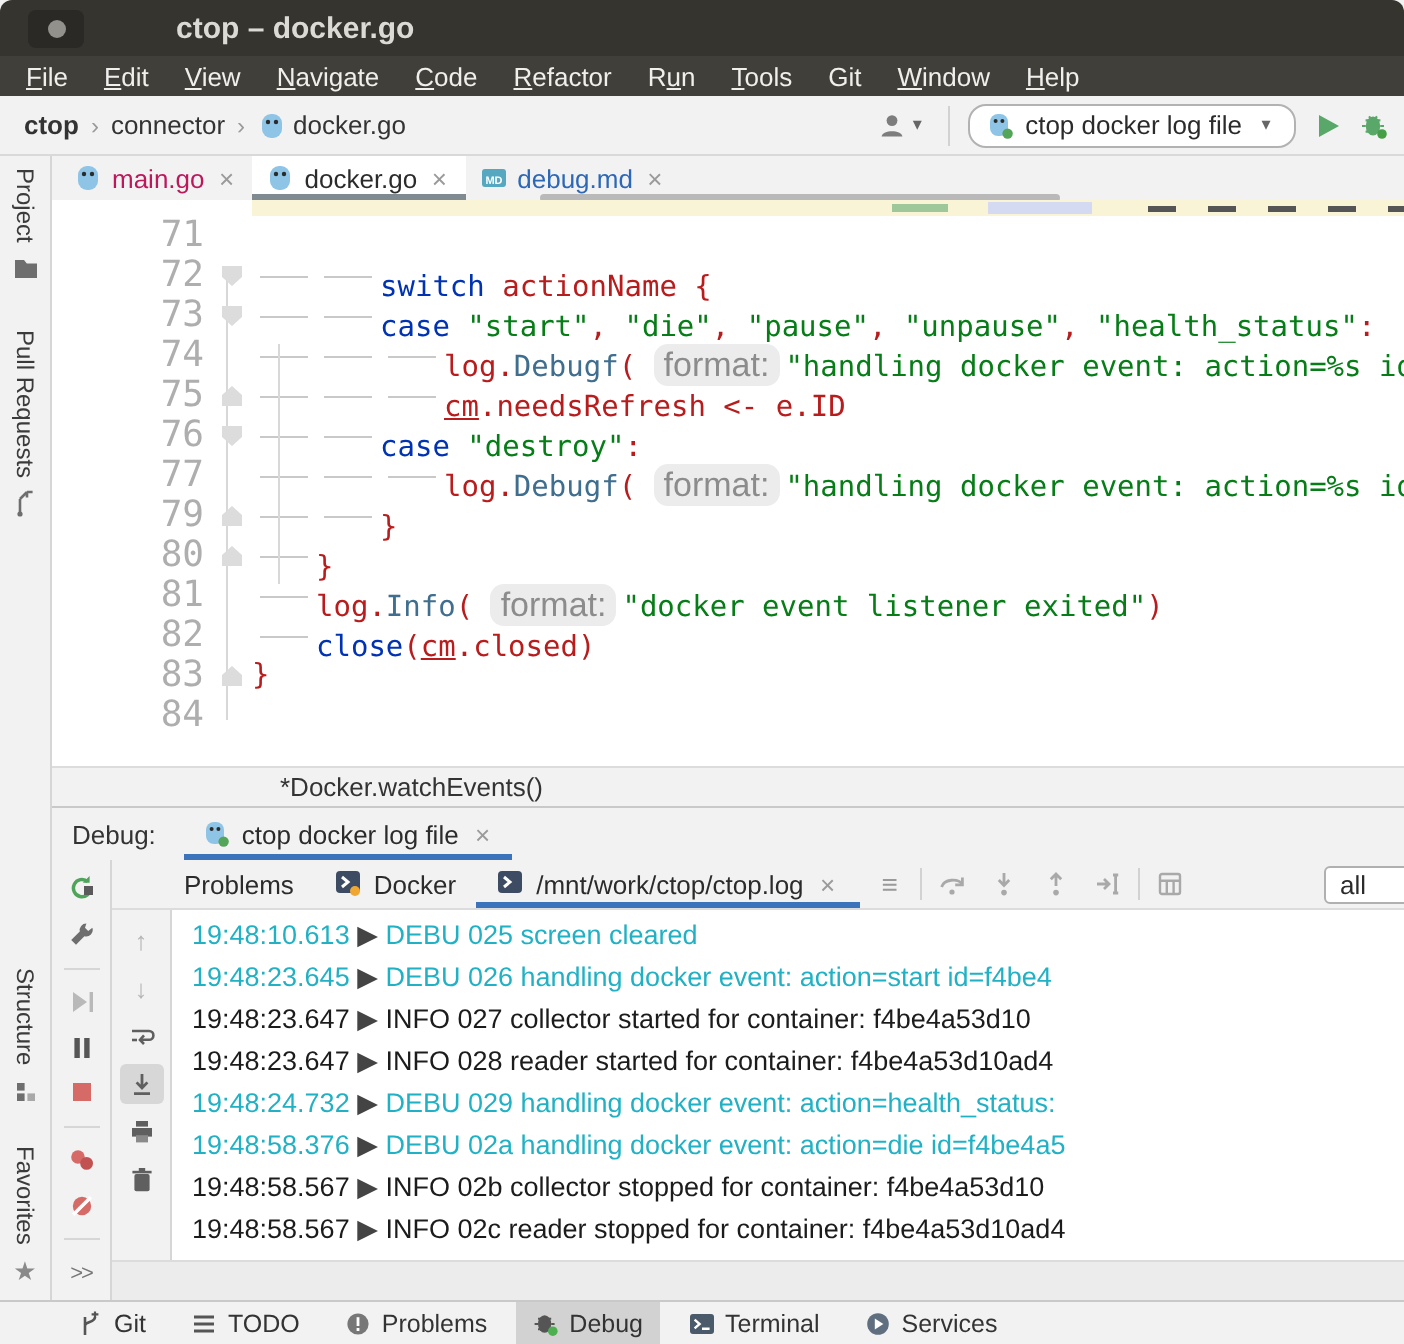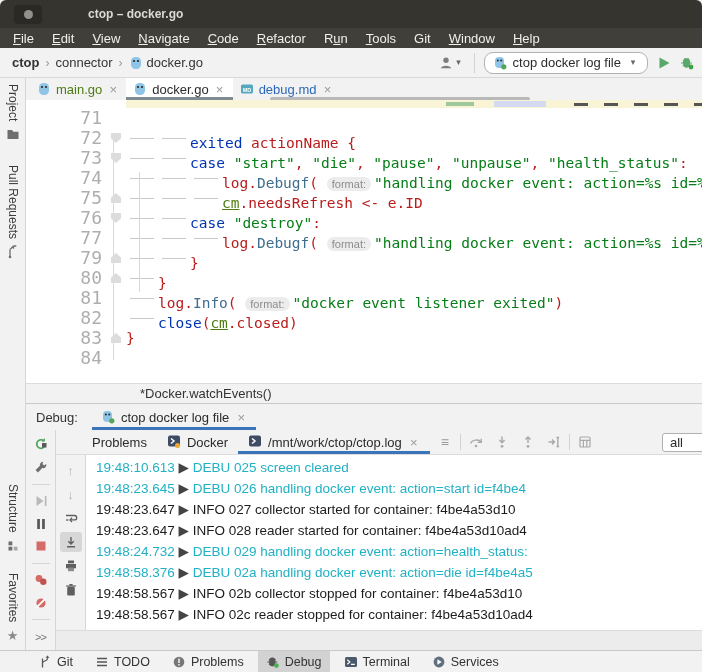--- a/index.html
+++ b/index.html
@@ -3,21 +3,21 @@
 <meta charset="utf-8">
 <style>
   * { margin:0; padding:0; box-sizing:border-box; }
   html,body { width:702px; height:672px; overflow:hidden; background:#000; }
   .app { width:702px; height:672px; position:relative; font-family:"Liberation Sans",sans-serif; background:#f2f2f2; overflow:hidden; display:flex; flex-direction:column; }
 
   
   .titlebar { height:28px; background:#35342f; display:flex; align-items:center; padding-left:14px; border-radius:6px 6px 0 0; flex:none; }
   .win-btn { width:28px; height:19px; border-radius:4px; background:#2a2926; display:flex; align-items:center; justify-content:center; margin-right:46px; }
   .win-btn i { width:9px; height:9px; border-radius:50%; background:#93918c; display:block; }
-  .win-title { color:#dcdad5; font-size:12px; font-weight:bold; }
+  .win-title { color:#dcdad5; font-size:15px; font-weight:bold; }
 
   
   .menubar { height:20px; background:#403f3a; display:flex; align-items:center; padding-left:4px; flex:none; }
   .menu-item { color:#f0efec; font-size:13px; padding:0 9px; cursor:default; }
   .menu-item u { text-decoration:underline; }
 
   
   .crumb-row { height:30px; background:#f2f2f2; border-bottom:1px solid #d9d9d9; display:flex; align-items:center; padding:0 8px 0 12px; flex:none; }
   .crumbs { display:flex; align-items:center; gap:6px; font-size:13px; color:#333; }
   .crumb { display:flex; align-items:center; gap:4px; }
@@ -53,24 +53,24 @@
   .fold-line { position:absolute; width:1px; background:#d8d8d8; }
   .code-line { height:20px; line-height:20px; display:flex; white-space:pre; }
   .gutter { width:100px; flex:none; text-align:right; padding-right:24px; color:#aeaeae; font-size:18px; position:relative; }
   .fold { position:absolute; right:5px; top:5px; width:10px; height:10px; background:#dcdcdc; }
   .fold-down { clip-path:polygon(0 0,100% 0,100% 55%,50% 100%,0 55%); }
   .fold-up { clip-path:polygon(50% 0,100% 45%,100% 100%,0 100%,0 45%); }
   .ctext { color:#1a1a1a; }
   .tok-tab { display:inline-block; width:32px; height:20px; background:linear-gradient(#c9c9c9,#c9c9c9) no-repeat center/24px 1px; }
   .tok-kw { color:#0033b3; }
   .tok-str { color:#067d17; }
-  .tok-pkg { color:#4d7c0f;text-decoration:underline; }
+  .tok-pkg { color:#b91c1c;text-decoration:underline; }
   .tok-fn { color:#3f6e8e; }
   .tok-pl { color:#b91c1c; }
-  .tok-hint { font-family:"Liberation Sans",sans-serif; font-size:11px; color:#8c8c8c; background:#ececec; border-radius:7px; padding:1px 5px; margin-right:3px; }
+  .tok-hint { font-family:"Liberation Sans",sans-serif; font-size:17px; color:#8c8c8c; background:#ececec; border-radius:7px; padding:1px 5px; margin-right:3px; }
   .ctx-bar { position:absolute; left:0; right:0; bottom:0; height:20px; background:#f2f2f2; border-top:1px solid #dcdcdc; font-size:13px; color:#333; line-height:19px; padding-left:114px; }
 
   
   .dbg-header { height:27px; background:#f2f2f2; border-top:1px solid #c9c9c9; display:flex; align-items:stretch; padding-left:10px; flex:none; }
   .dbg-label { font-size:13px; color:#333; align-self:center; margin-right:14px; }
   .session-tab { display:flex; align-items:center; gap:6px; padding:0 9px; font-size:13px; color:#2b2b2b; position:relative; }
   .session-tab::after { content:""; position:absolute; left:0; right:0; bottom:0; height:3px; background:#3c74bb; }
 
   .dbg-region { height:220px; display:flex; flex:none; }
   .dbg-col { width:30px; background:#f2f2f2; border-right:1px solid #d6d6d6; display:flex; flex-direction:column; align-items:center; padding-top:5px; gap:4px; flex:none; }
@@ -243,21 +243,21 @@
 
       <div class="tabbar">
           <span class="etab">
             <span class="ic ">
               <svg viewBox="0 0 14 14">
                 <rect x="2" y="1" width="10" height="12" rx="4.5" fill="#8ec4e6"></rect>
                 <circle cx="5" cy="5" r="1.1" fill="#2b2b2b"></circle>
                 <circle cx="9" cy="5" r="1.1" fill="#2b2b2b"></circle>
               </svg>
             </span>
-            <span style="color: #4d7c0f;">main.go</span>
+            <span style="color: #be185d;">main.go</span>
             <span class="ic ic-small">
               <span style="font-size:13px;color:#9a9a9a;line-height:1">×</span>
             </span>
           </span>
           <span class="etab sel">
             <span class="ic ">
               <svg viewBox="0 0 14 14">
                 <rect x="2" y="1" width="10" height="12" rx="4.5" fill="#8ec4e6"></rect>
                 <circle cx="5" cy="5" r="1.1" fill="#2b2b2b"></circle>
                 <circle cx="9" cy="5" r="1.1" fill="#2b2b2b"></circle>
@@ -286,21 +286,21 @@
       <div class="editor-wrap">
         <div class="partial-top">
           <div class="pt-mark" style="left:320px;width:28px;background:#9ec79a"></div>
           <div class="pt-mark" style="left:368px;width:52px;height:6px;top:1px;background:#d5daf3"></div>
           <div class="pt-mark" style="left:448px;width:180px;height:3px;top:3px;background:repeating-linear-gradient(90deg,#555 0 14px,transparent 14px 30px)"></div>
         </div>
         <div class="code-lines">
           <div class="fold-line" style="left:87px;top:30px;height:222px"></div>
           <div class="fold-line" style="left:113px;top:64px;height:120px"></div>
         <div class="code-line"><span class="gutter">71</span><span class="ctext"></span></div>
-            <div class="code-line"><span class="gutter">72<span class="fold fold-down"></span></span><span class="ctext"><span class="tok-tab"></span><span class="tok-tab"></span><span class="tok-kw">exited</span><span class="tok-pl"> actionName {</span></span></div>
+            <div class="code-line"><span class="gutter">72<span class="fold fold-down"></span></span><span class="ctext"><span class="tok-tab"></span><span class="tok-tab"></span><span class="tok-kw">switch</span><span class="tok-pl"> actionName {</span></span></div>
             <div class="code-line"><span class="gutter">73<span class="fold fold-down"></span></span><span class="ctext"><span class="tok-tab"></span><span class="tok-tab"></span><span class="tok-kw">case</span><span class="tok-pl"> </span><span class="tok-str">"start"</span><span class="tok-pl">, </span><span class="tok-str">"die"</span><span class="tok-pl">, </span><span class="tok-str">"pause"</span><span class="tok-pl">, </span><span class="tok-str">"unpause"</span><span class="tok-pl">, </span><span class="tok-str">"health_status"</span><span class="tok-pl">:</span></span></div>
             <div class="code-line"><span class="gutter">74</span><span class="ctext"><span class="tok-tab"></span><span class="tok-tab"></span><span class="tok-tab"></span><span class="tok-pl">log.</span><span class="tok-fn">Debugf</span><span class="tok-pl">( </span><span class="tok-hint">format:</span><span class="tok-str">"handling docker event: action=%s id=%</span></span></div>
             <div class="code-line"><span class="gutter">75<span class="fold fold-up"></span></span><span class="ctext"><span class="tok-tab"></span><span class="tok-tab"></span><span class="tok-tab"></span><span class="tok-pkg">cm</span><span class="tok-pl">.needsRefresh &lt;- e.ID</span></span></div>
             <div class="code-line"><span class="gutter">76<span class="fold fold-down"></span></span><span class="ctext"><span class="tok-tab"></span><span class="tok-tab"></span><span class="tok-kw">case</span><span class="tok-pl"> </span><span class="tok-str">"destroy"</span><span class="tok-pl">:</span></span></div>
             <div class="code-line"><span class="gutter">77</span><span class="ctext"><span class="tok-tab"></span><span class="tok-tab"></span><span class="tok-tab"></span><span class="tok-pl">log.</span><span class="tok-fn">Debugf</span><span class="tok-pl">( </span><span class="tok-hint">format:</span><span class="tok-str">"handling docker event: action=%s id=%</span></span></div>
             <div class="code-line"><span class="gutter">79<span class="fold fold-up"></span></span><span class="ctext"><span class="tok-tab"></span><span class="tok-tab"></span><span class="tok-pl">}</span></span></div>
             <div class="code-line"><span class="gutter">80<span class="fold fold-up"></span></span><span class="ctext"><span class="tok-tab"></span><span class="tok-pl">}</span></span></div>
             <div class="code-line"><span class="gutter">81</span><span class="ctext"><span class="tok-tab"></span><span class="tok-pl">log.</span><span class="tok-fn">Info</span><span class="tok-pl">( </span><span class="tok-hint">format:</span><span class="tok-str">"docker event listener exited"</span><span class="tok-pl">)</span></span></div>
             <div class="code-line"><span class="gutter">82</span><span class="ctext"><span class="tok-tab"></span><span class="tok-kw">close</span><span class="tok-pl">(</span><span class="tok-pkg">cm</span><span class="tok-pl">.closed)</span></span></div>
             <div class="code-line"><span class="gutter">83<span class="fold fold-up"></span></span><span class="ctext"><span class="tok-pl">}</span></span></div>

